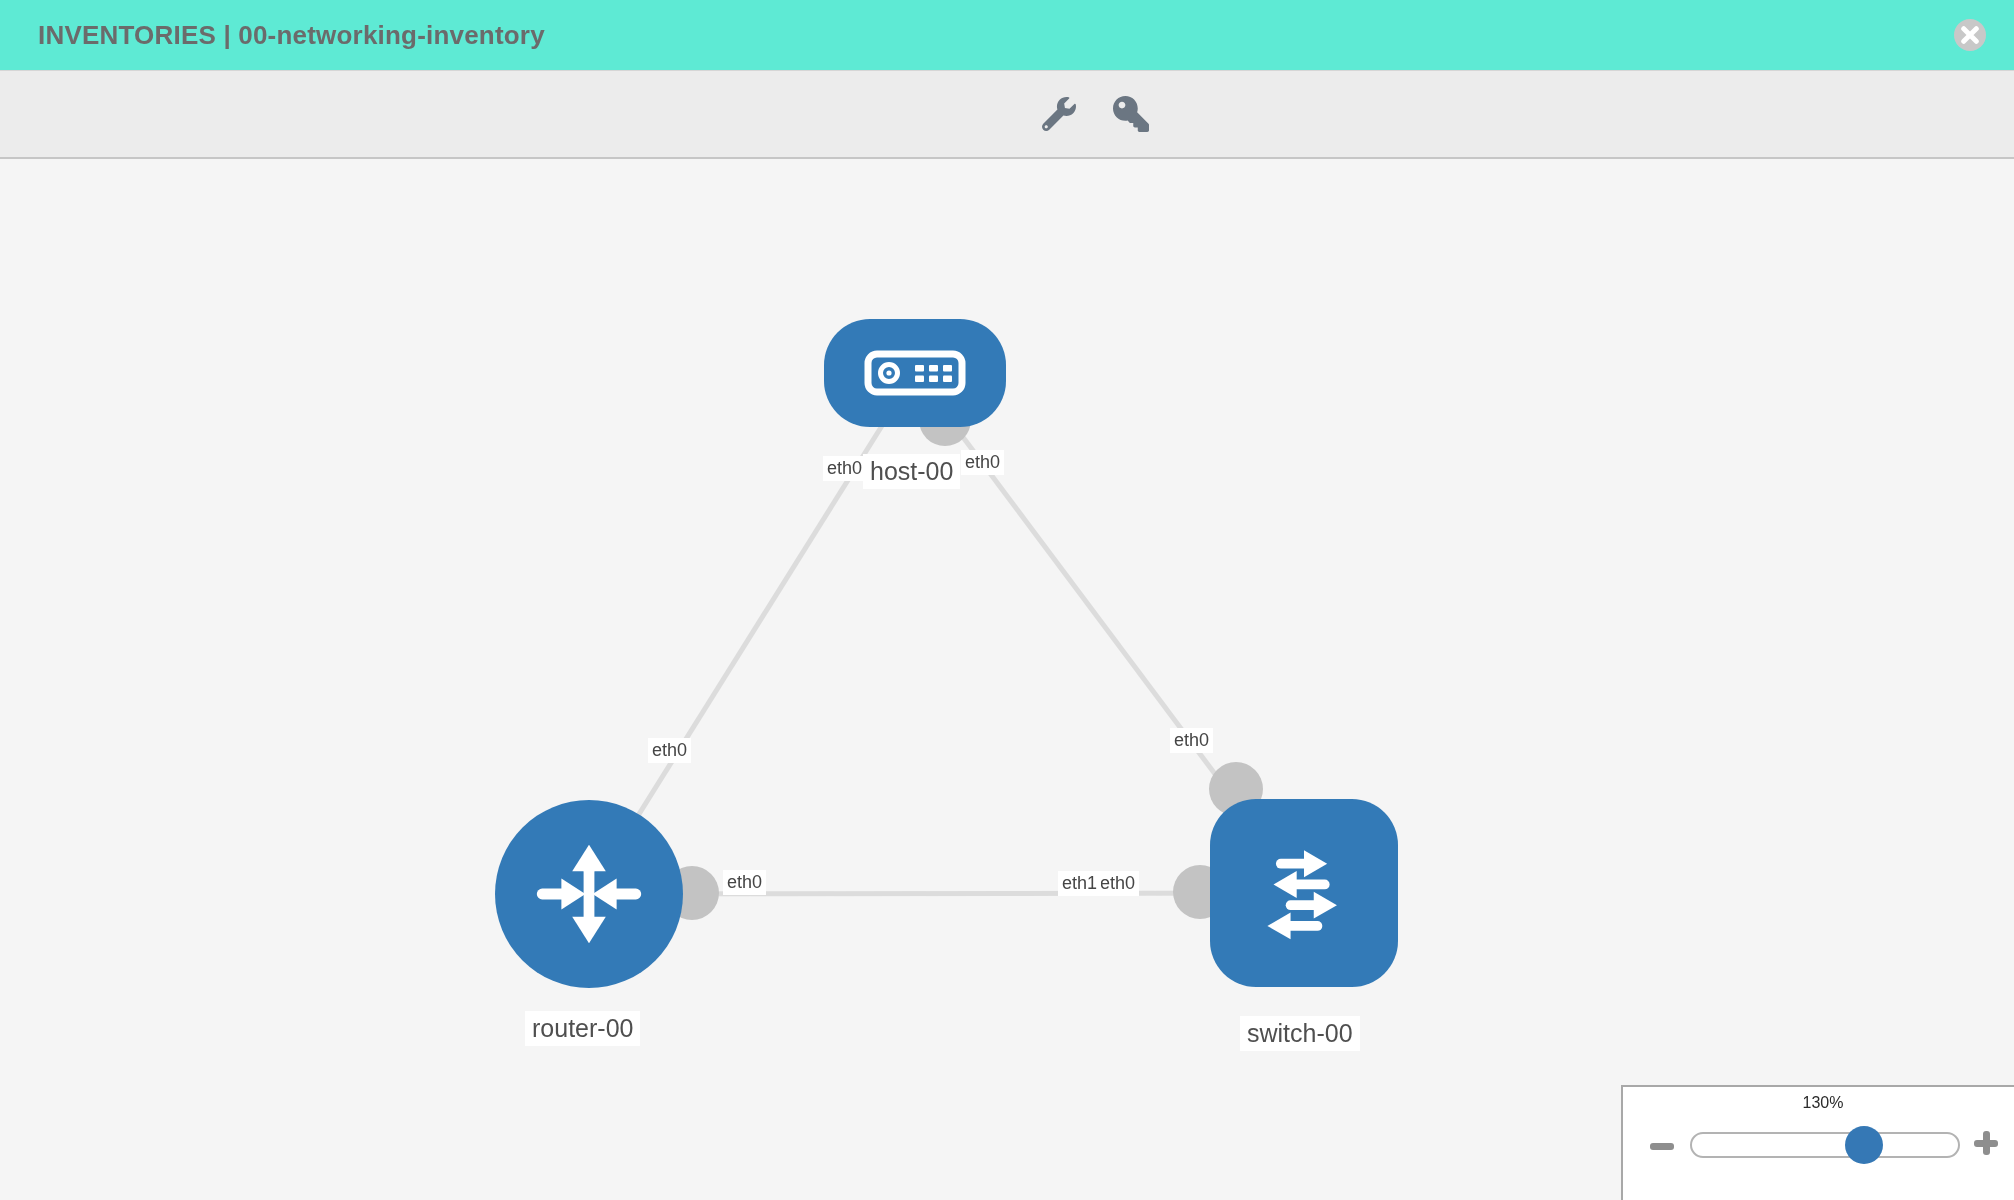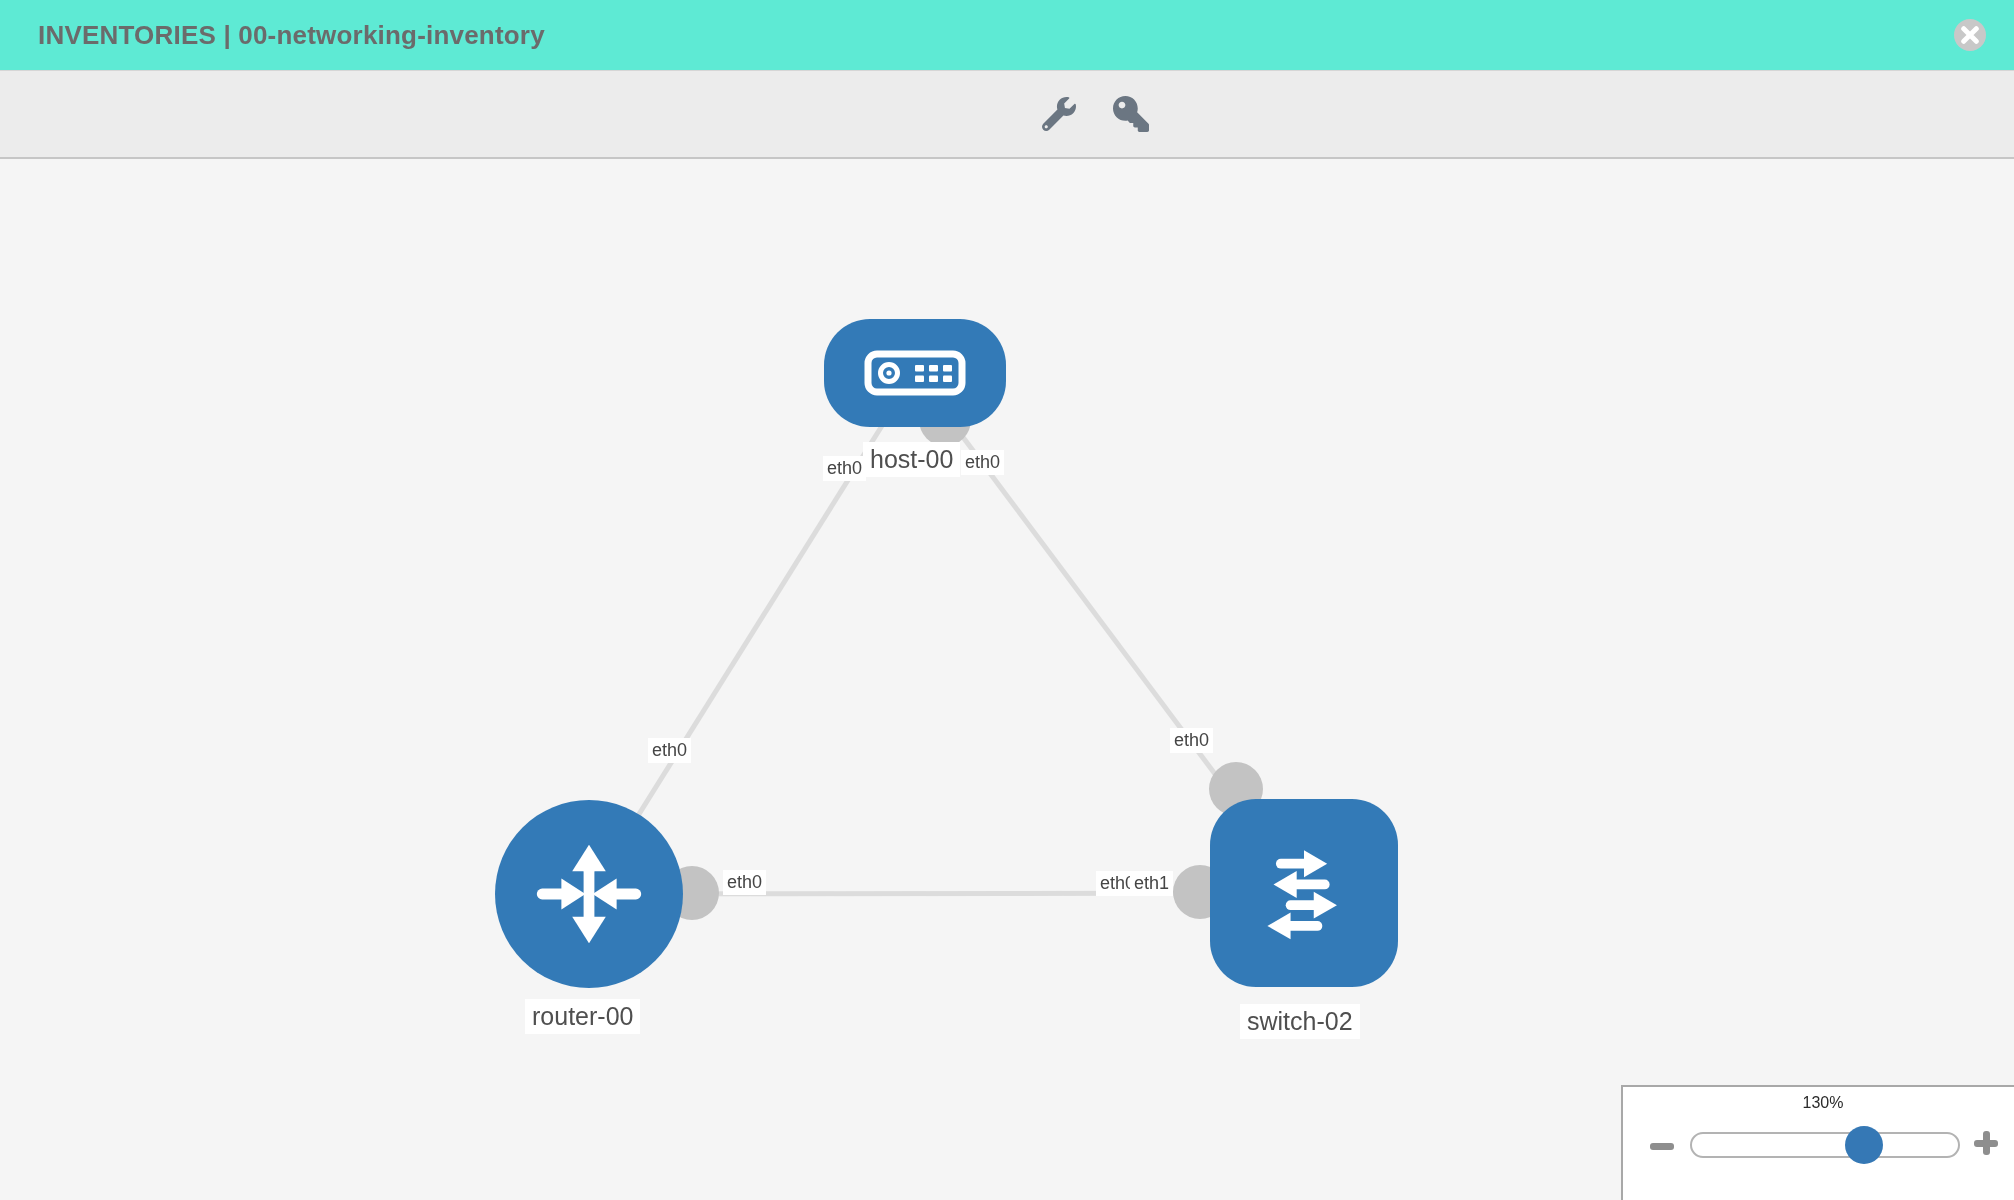--- a/index.html
+++ b/index.html
@@ -63,21 +63,21 @@
     display:flex;align-items:center;justify-content:center;cursor:pointer;
   }
   .node.host{left:824px;top:160px;width:182px;height:108px;border-radius:46px;}
   .node.router{left:495px;top:641px;width:188px;height:188px;border-radius:50%;}
   .node.switch{left:1210px;top:640px;width:188px;height:188px;border-radius:46px;}
 
   .graph-label{
     position:absolute;z-index:3;background:#ffffff;color:#4f4f4f;
     white-space:nowrap;line-height:1.15;
   }
-  .node-label{font-size:25px;padding:3px 7px;}
+  .node-label{font-size:25px;padding:3px 7px;margin-top:12px;}
   .if-label{font-size:18px;padding:2px 4px;color:#454545;}
 
   
   .zoom-panel{
     position:absolute;z-index:4;left:1621px;top:926px;width:410px;height:290px;
     background:#ffffff;border:2px solid #a8a8a8;box-sizing:border-box;
   }
   .zoom-value{
     position:absolute;left:100px;top:7px;width:200px;text-align:center;
     font-size:16px;color:#2b2b2b;
@@ -186,30 +186,30 @@
           <line x1="39" y1="60" x2="60" y2="60"></line>
           <polygon points="77,60 58,49 58,71" stroke="none"></polygon>
           <line x1="61" y1="77" x2="37" y2="77"></line>
           <polygon points="20,77 39,66 39,88" stroke="none"></polygon>
         </g>
       </svg>
     </div>
 
     <div class="graph-label node-label" style="left:863px;top:283px;">host-00</div>
     <div class="graph-label node-label" style="left:525px;top:840px;">router-00</div>
-    <div class="graph-label node-label" style="left:1240px;top:845px;">switch-02</div>
+    <div class="graph-label node-label" style="left:1240px;top:845px;">switch-00</div>
 
     <div class="graph-label if-label" style="left:823px;top:297px;">eth0</div>
     <div class="graph-label if-label" style="left:961px;top:291px;">eth0</div>
     <div class="graph-label if-label" style="left:648px;top:579px;">eth0</div>
     <div class="graph-label if-label" style="left:1170px;top:569px;">eth0</div>
     <div class="graph-label if-label" style="left:723px;top:711px;">eth0</div>
 
     <div class="graph-label if-label" style="left:1096px;top:712px;">eth0</div>
-    <div class="graph-label if-label" style="left:1130px;top:712px;">eth1</div>
+    <div class="graph-label if-label" style="left:1058px;top:712px;">eth1</div>
 
     <div class="zoom-panel">
       <div class="zoom-value">130%</div>
       <button class="zoom-minus">
         <span class="hbar"></span>
       </button>
       <div class="zoom-track"></div>
       <div class="zoom-thumb"></div>
       <button class="zoom-plus">
         <span class="plus-wrap">

